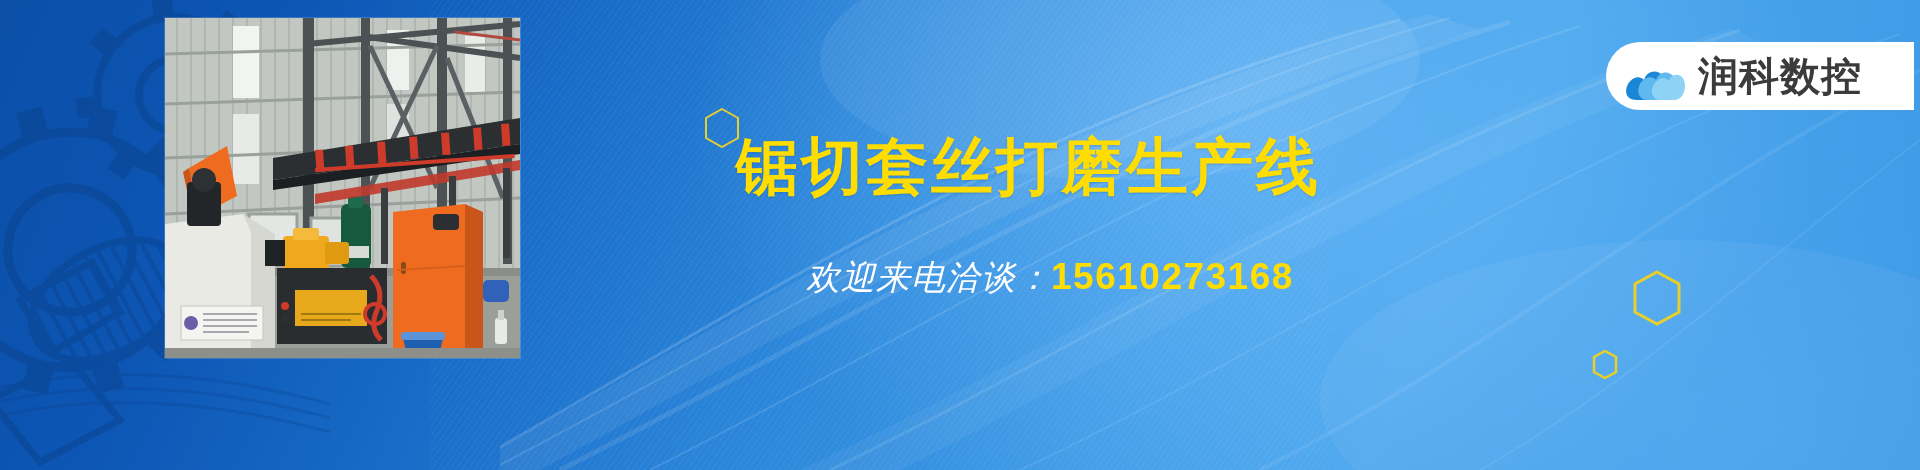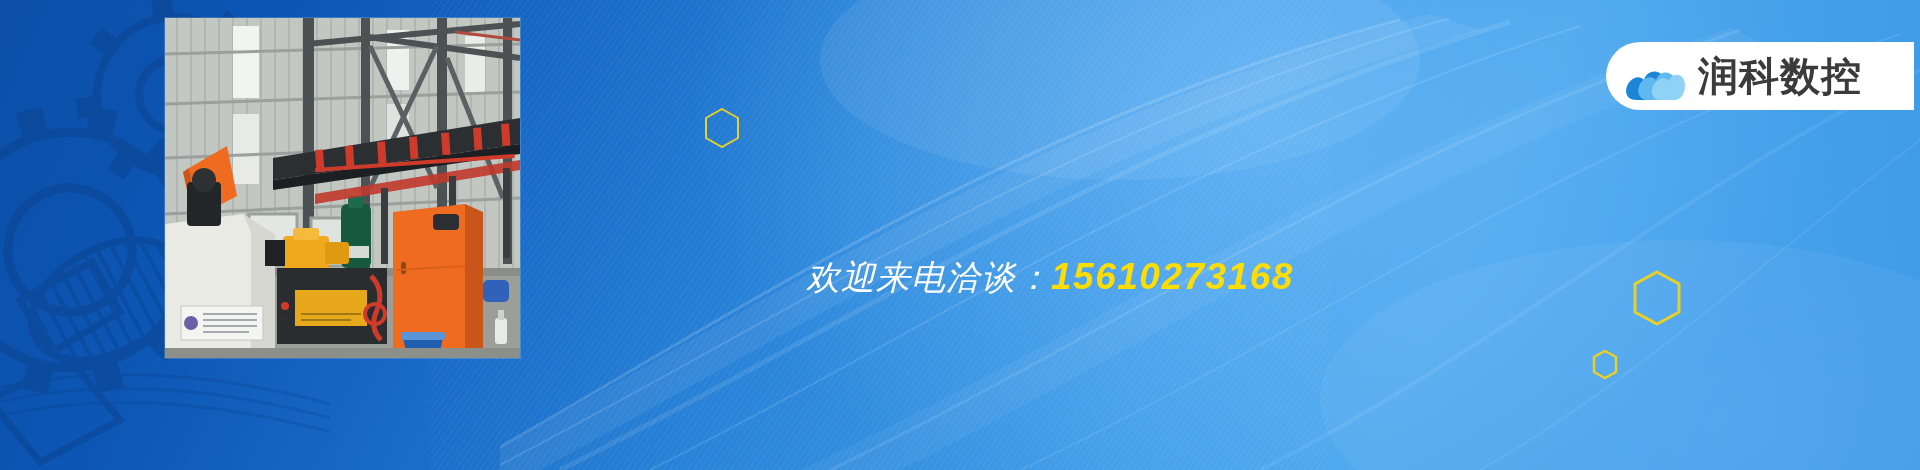--- a/index.html
+++ b/index.html
@@ -66,21 +66,20 @@
     font-size:34px;
     line-height:1;
     white-space:nowrap;
     font-family:"DejaVu Sans","Liberation Sans",sans-serif;
   }
   #subline .lead { color:#ffffff; letter-spacing:1px;font-style:italic; }
   #subline .phone {
     color:#ffdd00; font-weight:700; letter-spacing:1.5px;
     font-family:"Liberation Sans","DejaVu Sans",sans-serif;
     font-size:37px;
-    font-style:italic;
   }
 
   
   .hex { position:absolute; pointer-events:none; }
   .hex svg { display:block; }
 
   
   #logo {
     position:absolute; right:6px; top:10px;
     width:308px; height:68px;
@@ -375,20 +374,21 @@
     <svg width="50" height="56" viewBox="0 0 50 56">
       <polygon points="25,2 47,14 47,42 25,54 3,42 3,14" fill="none" stroke="#e8cf2a" stroke-width="3"></polygon>
     </svg>
   </div>
   <div class="hex" style="left:1592px; top:350px;">
     <svg width="26" height="30" viewBox="0 0 26 30">
       <polygon points="13,1 24,7 24,22 13,28 2,22 2,7" fill="none" stroke="#e8cf2a" stroke-width="2.5"></polygon>
     </svg>
   </div>
 
+  <div id="headline">锯切套丝打磨生产线</div>
 
   <div id="subline">
     <span class="lead">欢迎来电洽谈：</span><span class="phone">15610273168</span>
   </div>
 
   <div id="logo">
     <svg class="mark" viewBox="0 0 64 52">
       <path d="M14 50 C4 50 2 41 6 34 C10 27 18 25 22 30 C25 20 36 19 41 26 C47 34 43 50 33 50 Z" fill="#1b86d6"></path>
       <path d="M26 50 C17 50 14 42 18 34 C22 27 30 25 34 30 C37 21 47 20 52 27 C57 35 54 50 45 50 Z" fill="#5fb8ee"></path>
       <path d="M38 50 C31 50 28 43 31 36 C35 28 43 26 47 31 C50 23 59 23 62 30 C65 38 61 50 53 50 Z" fill="#8ed2f5"></path>

